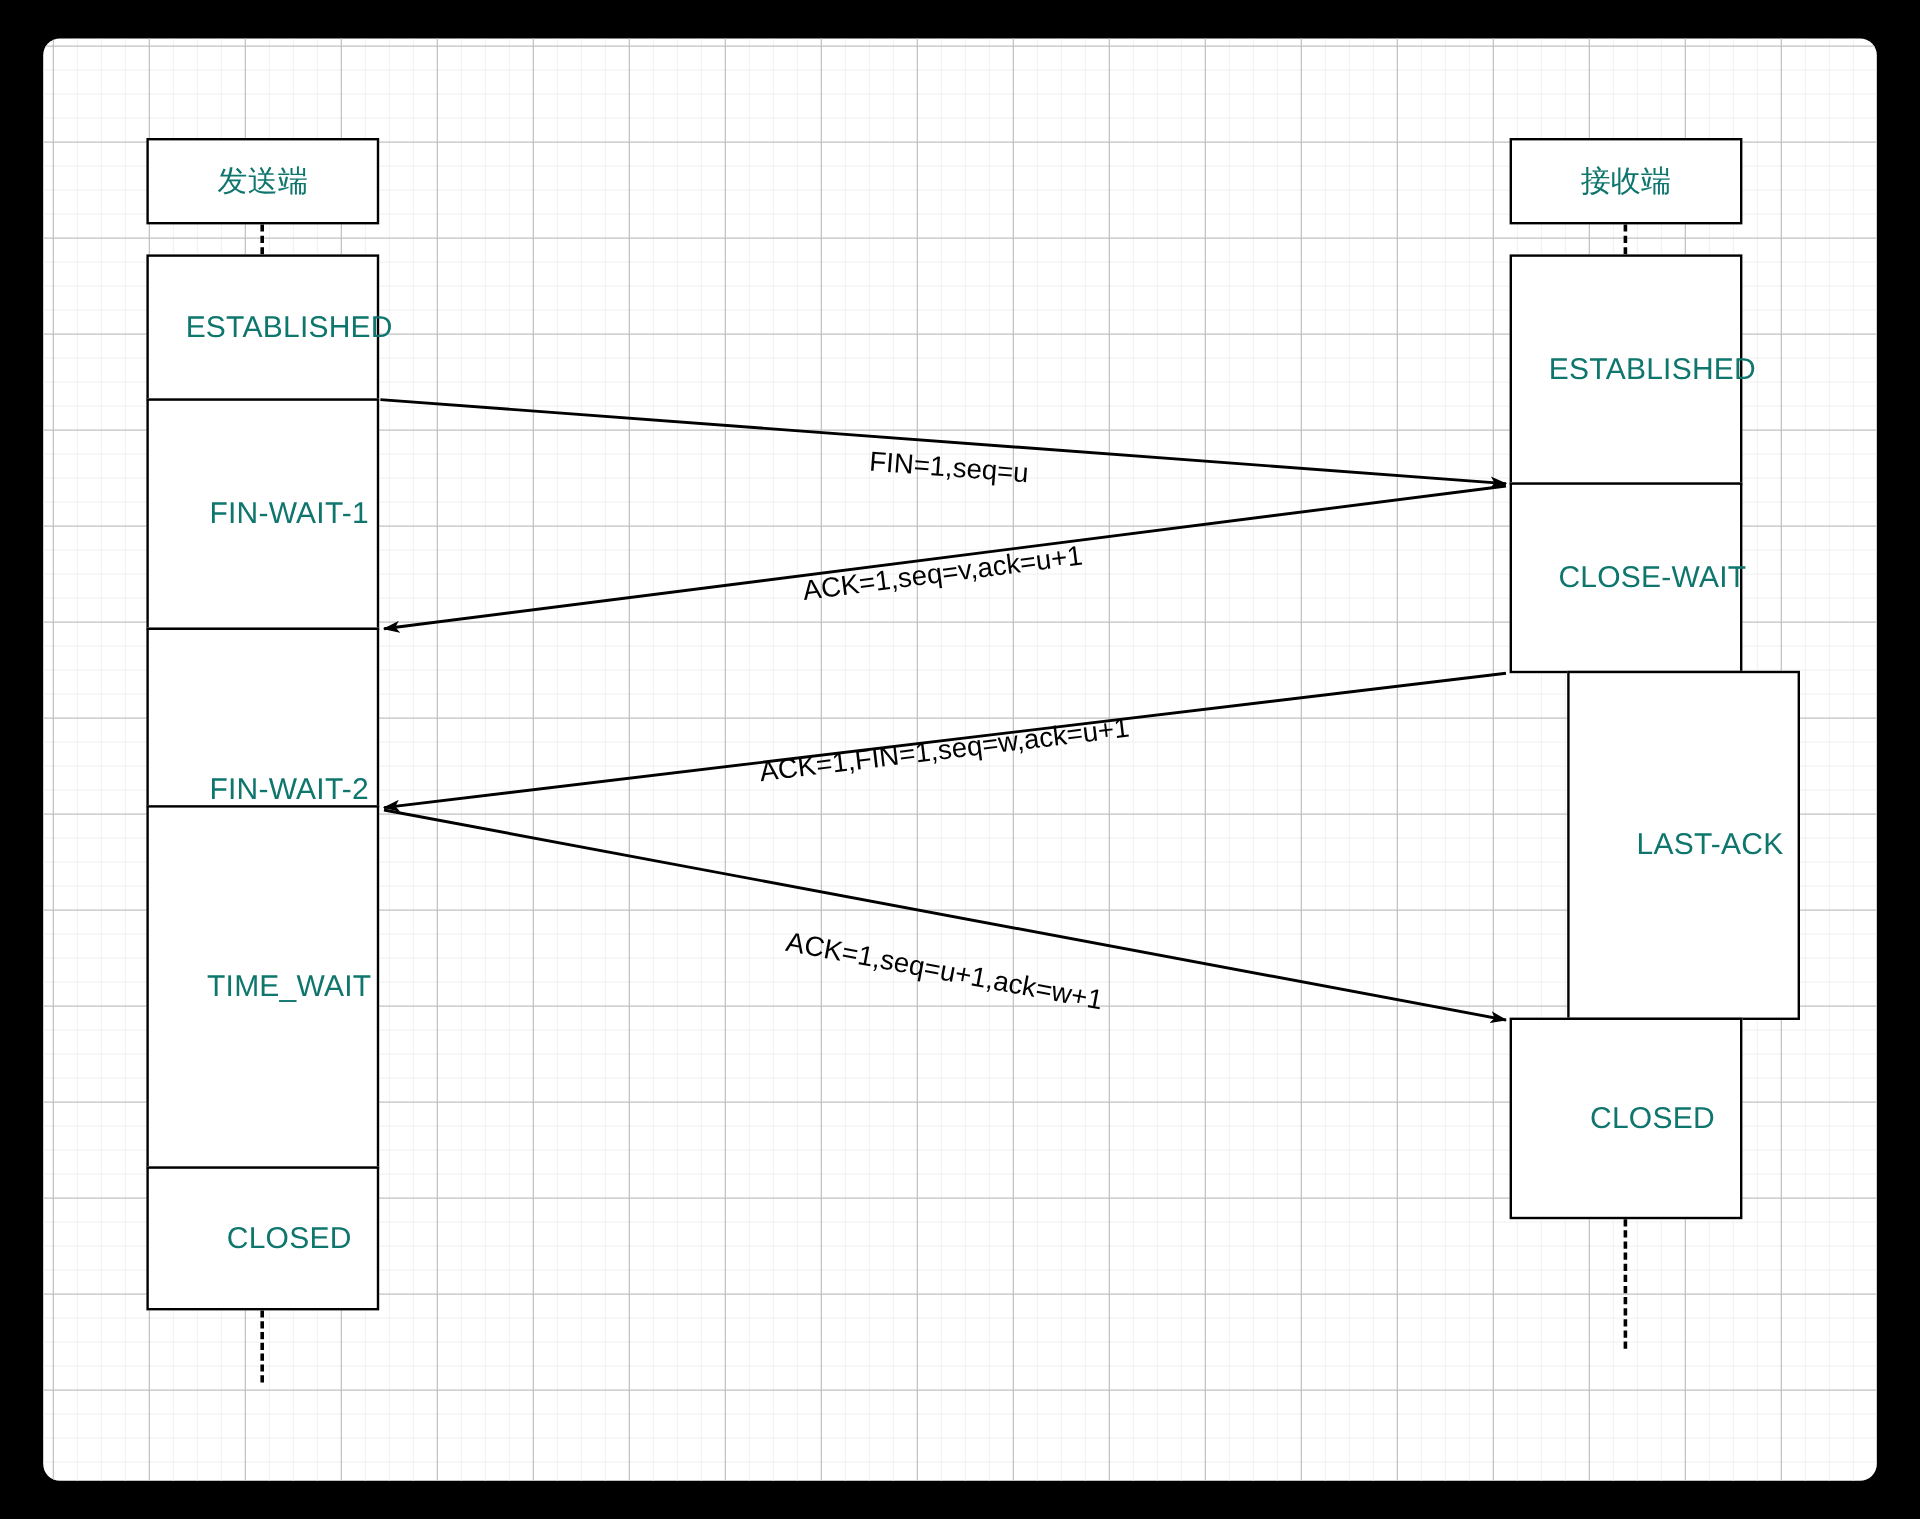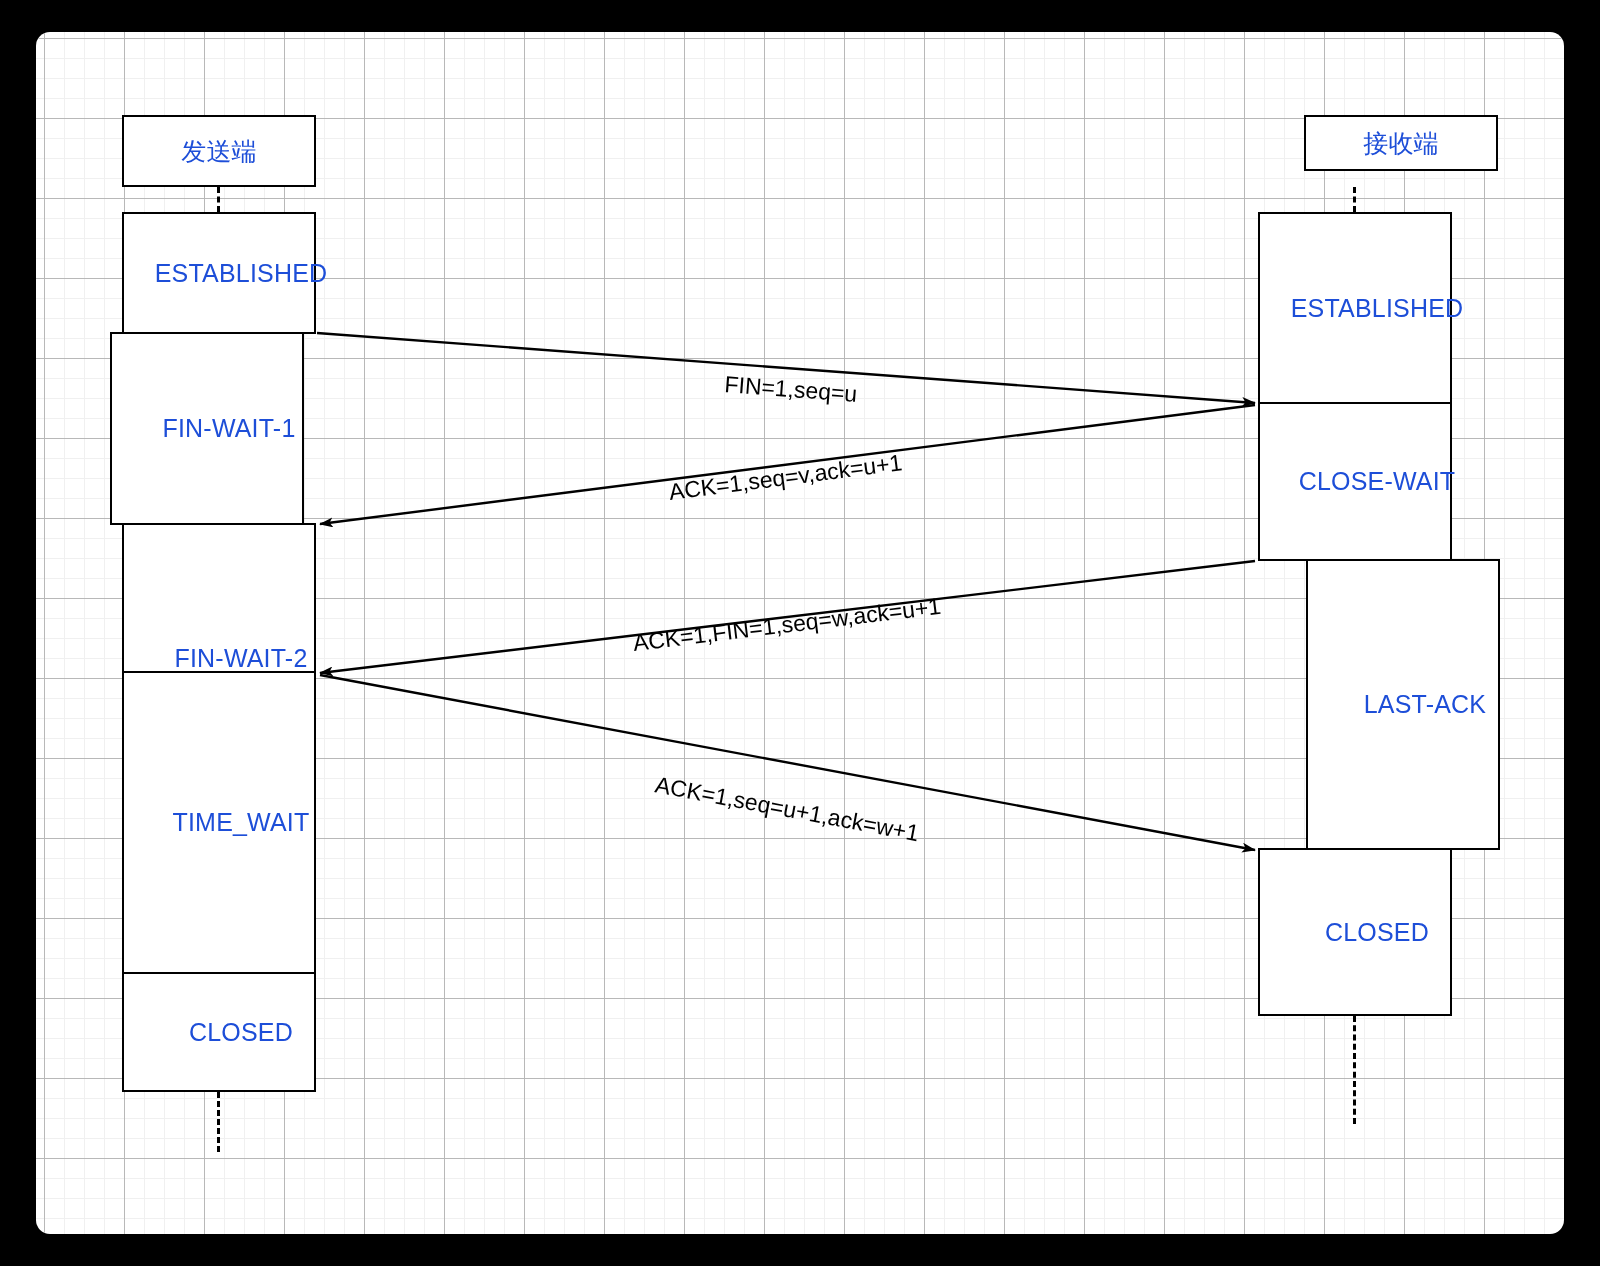--- a/index.html
+++ b/index.html
@@ -48,21 +48,21 @@
     position: absolute;
     box-sizing: border-box;
     background: #ffffff;
     border: 2.6px solid #000000;
     display: flex;
     align-items: center;
     justify-content: center;
   }
   .node-label {
     font-size: 25px;
-    color: #1d4ed8;
+    color: #0f766e;
     line-height: 1;
     letter-spacing: 0.2px;
     white-space: nowrap;
   }
   .node-label.cjk {
     font-size: 25px;
   }
   
   .state-box {
     position: absolute;
@@ -102,35 +102,35 @@
   <div id="diagram-layer">
 
     <div class="node-box" style="left:86px; top:83px; width:194px; height:72px;">
       <span class="node-label cjk">发送端</span>
     </div>
     <div class="lifeline" style="left:181px; top:155px; height:25px;"></div>
 
     <div class="state-box" style="left:86px; top:180px; width:194px; height:122px;">
       <span class="node-label">ESTABLISHED</span>
     </div>
-    <div class="state-box" style="left:74px; top:300px; width:194px; height:193px;">
+    <div class="state-box" style="left:86px; top:300px; width:194px; height:193px;">
       <span class="node-label">FIN-WAIT-1</span>
     </div>
     <div class="state-box" style="left:86px; top:491px; width:194px; height:150px;align-items:flex-end;">
       <span class="node-label">FIN-WAIT-2</span>
     </div>
     <div class="state-box" style="left:86px; top:639px; width:194px; height:303px;">
       <span class="node-label">TIME_WAIT</span>
     </div>
     <div class="state-box" style="left:86px; top:940px; width:194px; height:120px;">
       <span class="node-label">CLOSED</span>
     </div>
     <div class="lifeline" style="left:181px; top:1060px; height:60px;"></div>
 
-    <div class="node-box" style="left:1222px; top:83px; width:194px; height:56px;margin-left:46px;">
+    <div class="node-box" style="left:1222px; top:83px; width:194px; height:72px;">
       <span class="node-label cjk">接收端</span>
     </div>
     <div class="lifeline" style="left:1317px; top:155px; height:25px;"></div>
 
     <div class="state-box" style="left:1222px; top:180px; width:194px; height:192px;">
       <span class="node-label">ESTABLISHED</span>
     </div>
     <div class="state-box" style="left:1222px; top:370px; width:194px; height:159px;">
       <span class="node-label">CLOSE-WAIT</span>
     </div>

